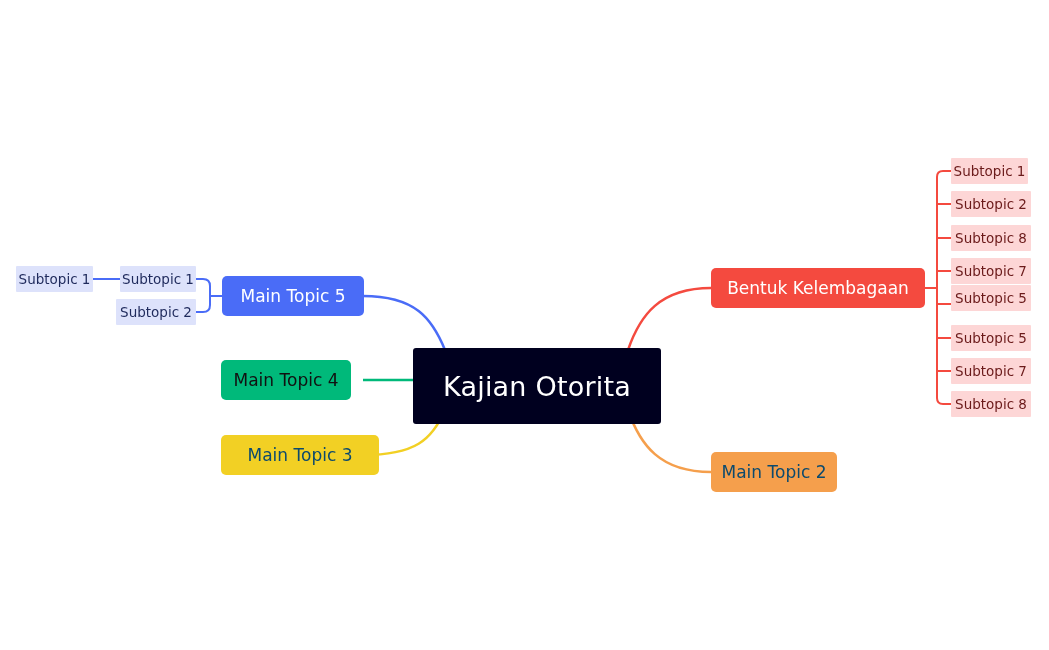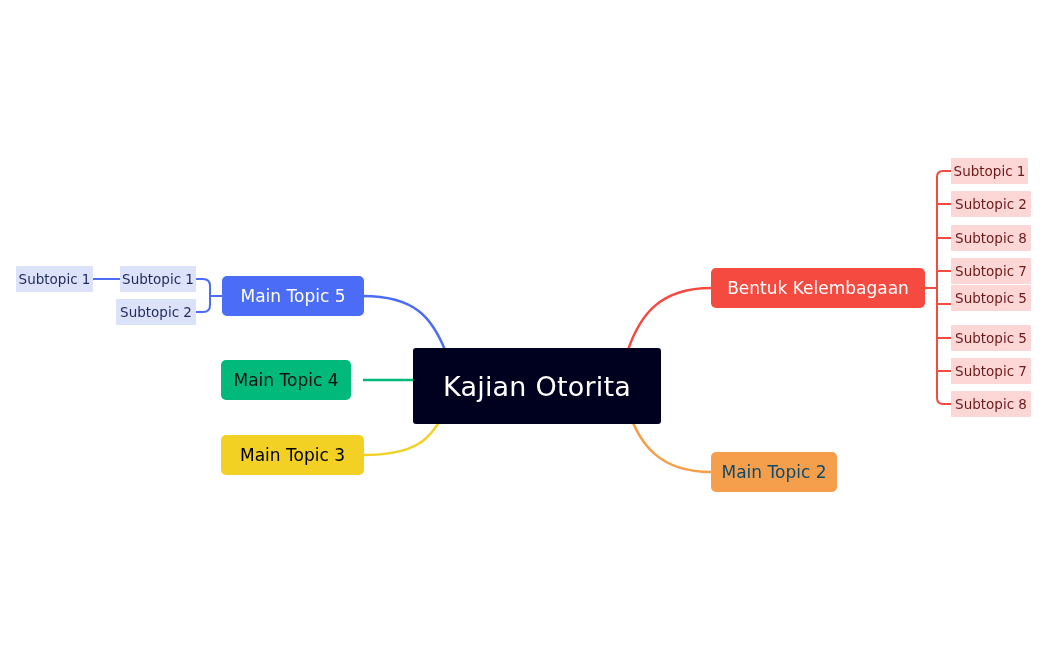--- a/index.html
+++ b/index.html
@@ -109,17 +109,17 @@
     <span>Subtopic 2</span>
   </div>
   <div class="node sub blue" style="left:16px; top:266px; width:77px;">
     <span>Subtopic 1</span>
   </div>
 
   <div class="node main" style="left:221px; top:360px; width:130px; background:#00b97a; color:#111111;">
     <span>Main Topic 4</span>
   </div>
 
-  <div class="node main" style="left:221px; top:435px; width:143px; background:#f2d024; color:#000000;">
+  <div class="node main" style="left:221px; top:435px; width:158px; background:#f2d024; color:#0c4a6e;">
     <span>Main Topic 3</span>
   </div>
 
 </div>
 
 </body></html>

